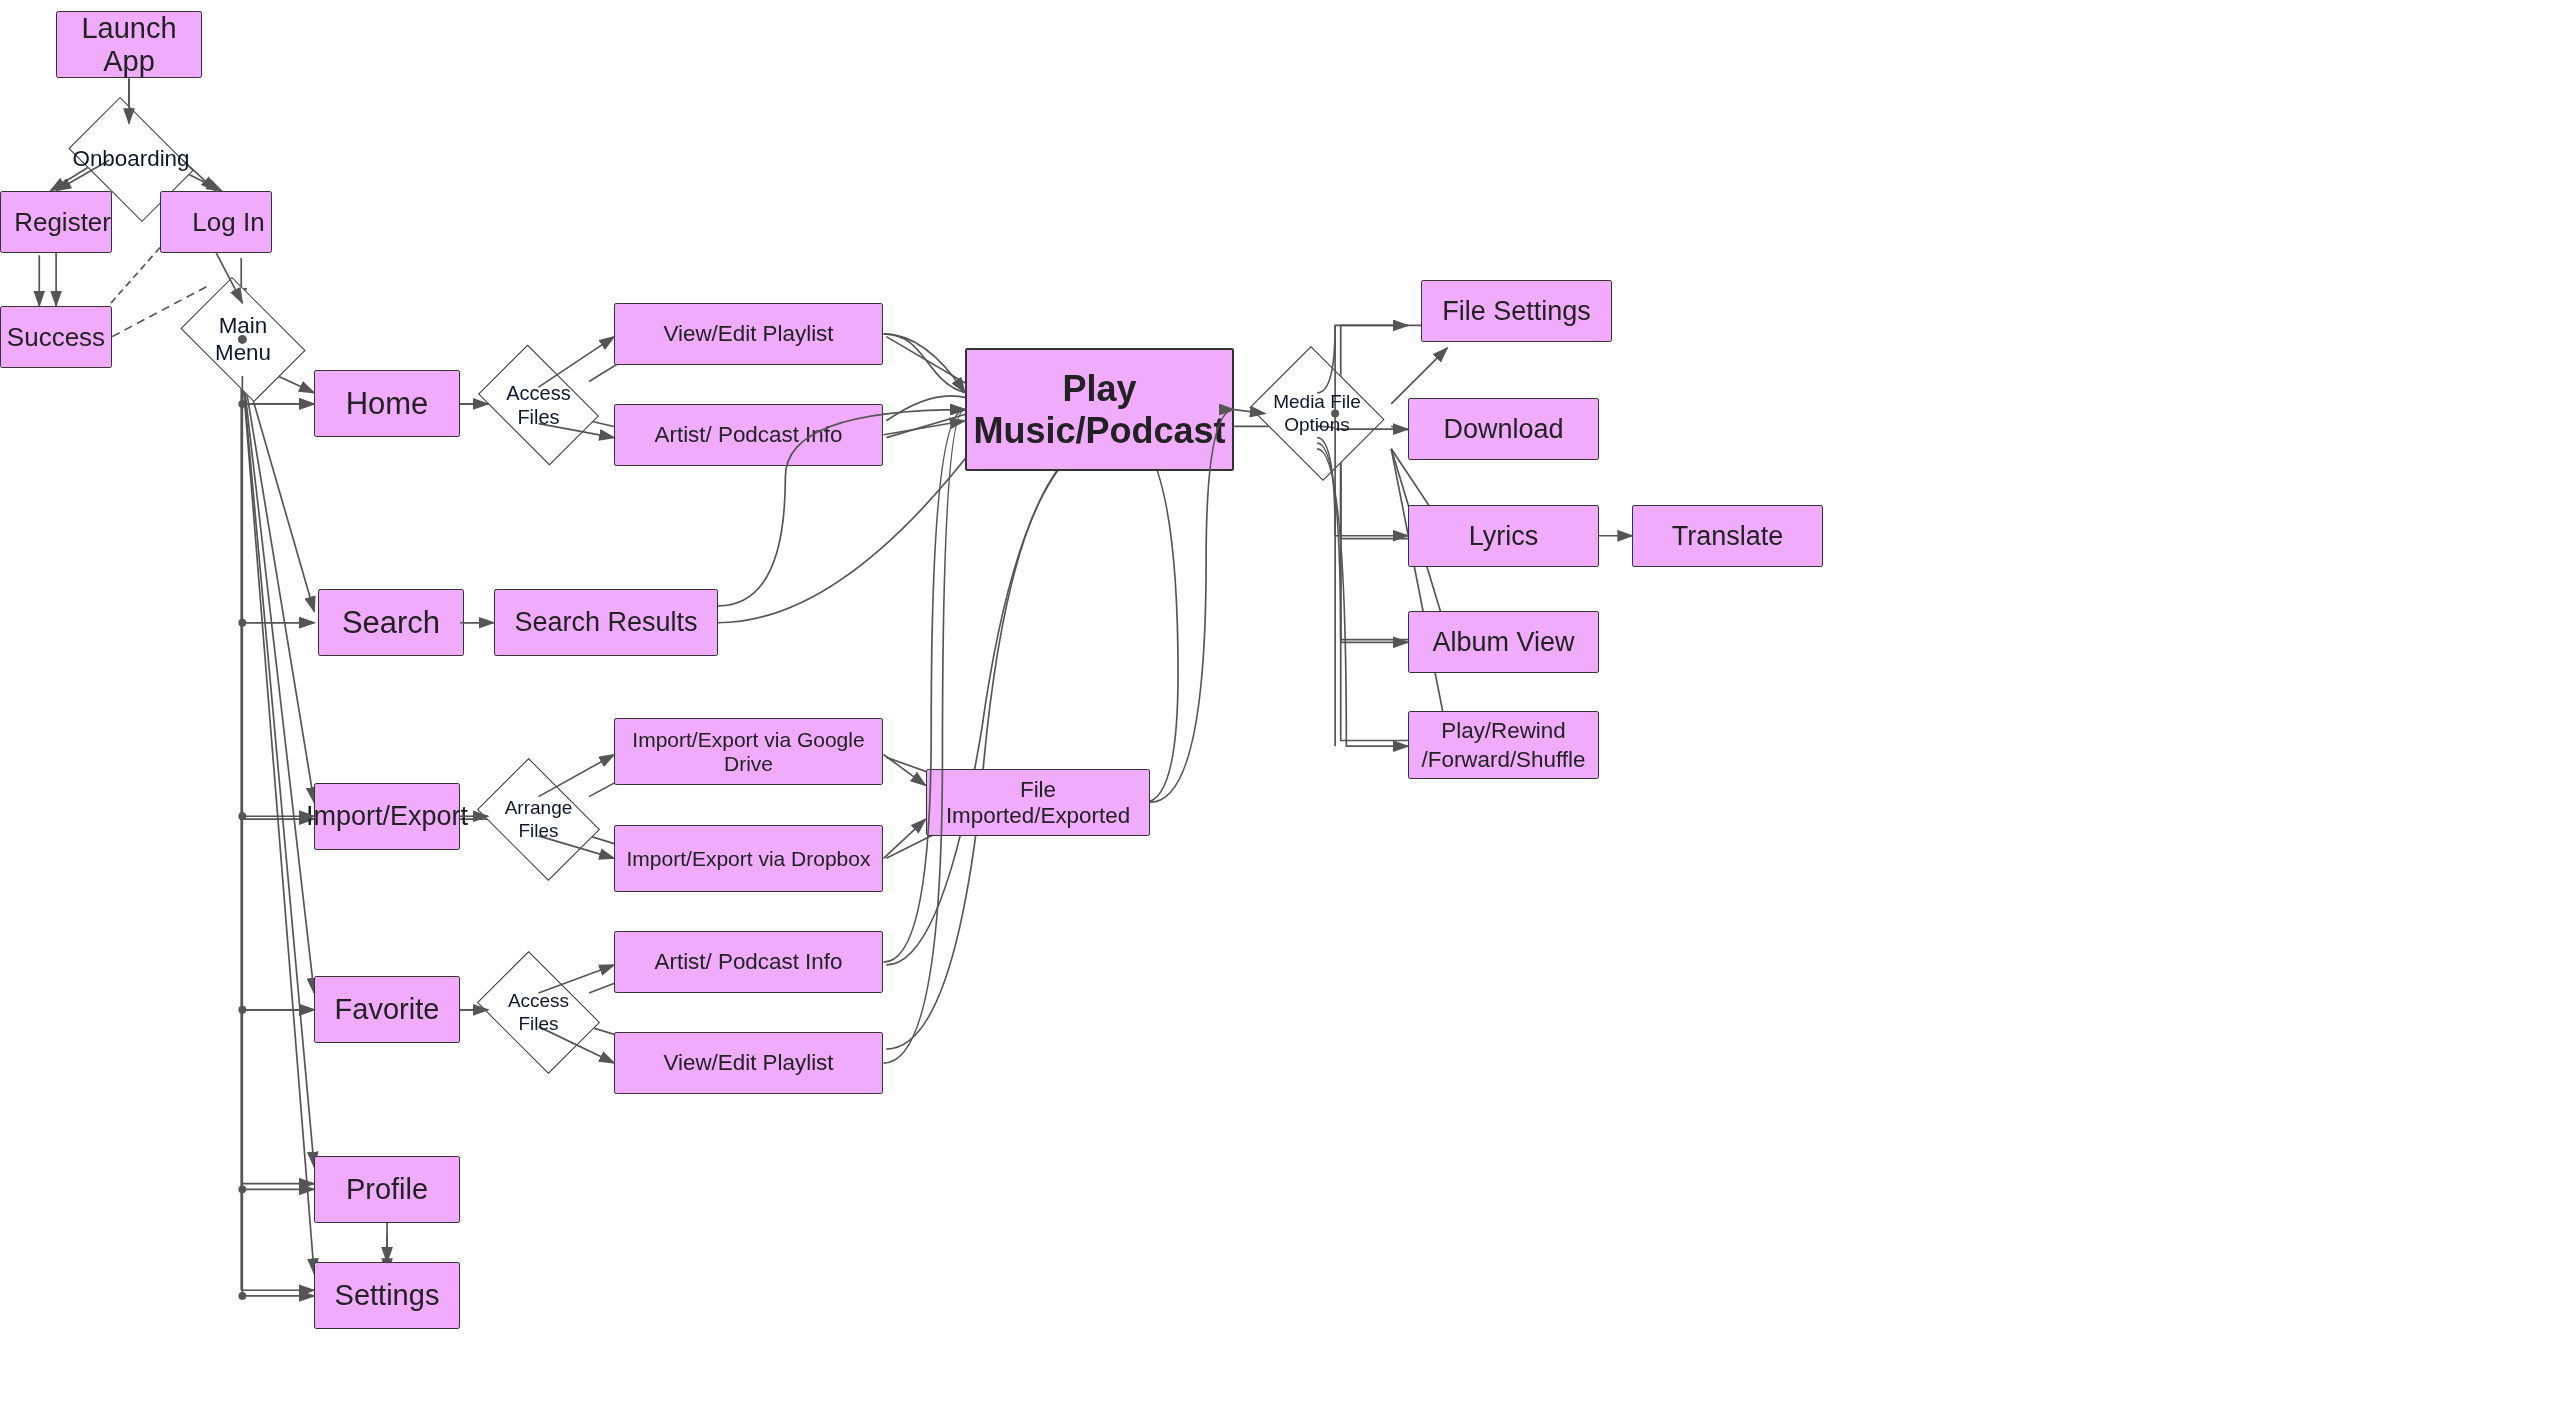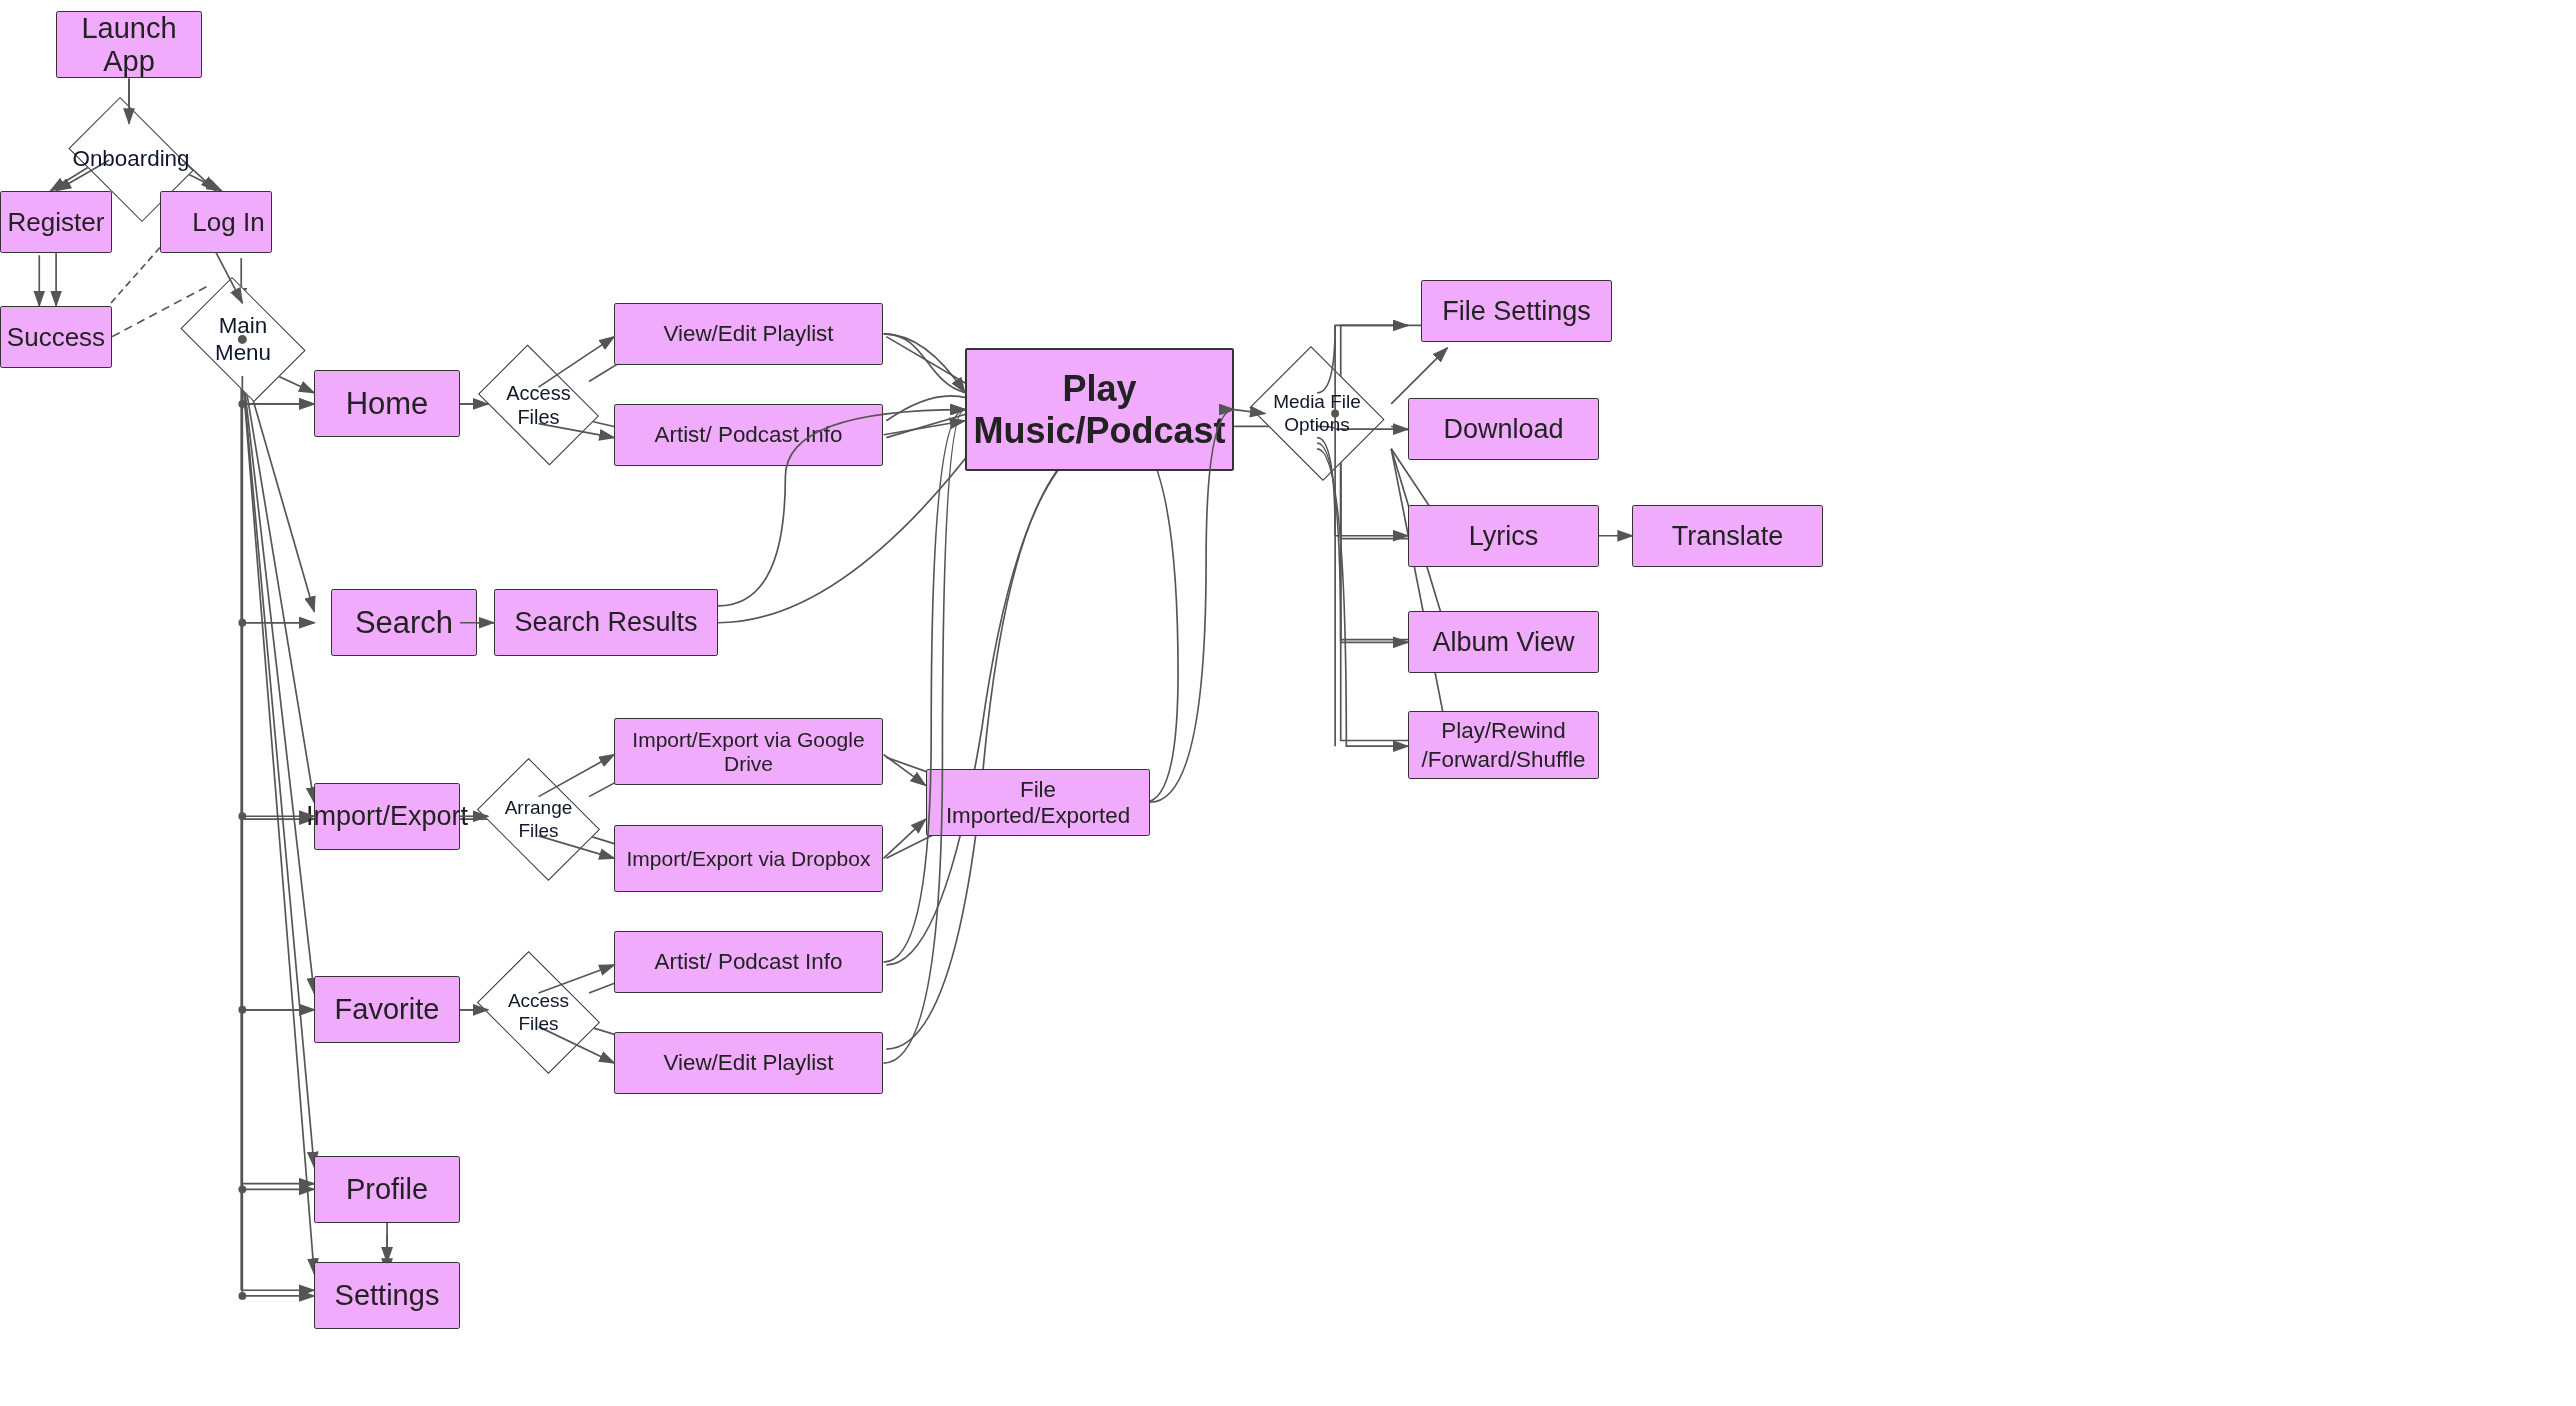--- a/index.html
+++ b/index.html
@@ -189,21 +189,21 @@
 
   <div class="node-rect" style="left:56px; top:11.2px; width:146px; height:67px; font-size:29px;">
     <span>Launch App</span>
   </div>
 
   <div class="node-diamond" style="left:79px; top:123px; width:104px; height:73px;">
     <div class="diamond-inner"></div>
     <span class="diamond-label">Onboarding</span>
   </div>
 
-  <div class="node-rect" style="left:0px; top:191px; width:112px; height:62px; font-size:26px;">
+  <div class="node-rect" style="left:0px; top:191px; width:112px; height:62px; font-size:26px;justify-content:flex-end;">
     <span>Register</span>
   </div>
 
   <div class="node-rect" style="left:160px; top:191px; width:112px; height:62px; font-size:26px;padding-left:25px;">
     <span>Log In</span>
   </div>
 
   <div class="node-rect" style="left:0px; top:306px; width:112px; height:62px; font-size:26px;">
     <span>Success</span>
   </div>
@@ -256,21 +256,21 @@
   </div>
 
   <div class="node-rect" style="left:1408px; top:611px; width:191px; height:62px; font-size:27px;">
     <span>Album View</span>
   </div>
 
   <div class="node-rect" style="left:1408px; top:711px; width:191px; height:68px; font-size:22.4px; text-align:center; line-height:1.3;">
     <span>Play/Rewind /Forward/Shuffle</span>
   </div>
 
-  <div class="node-rect" style="left:331px; top:589px; width:146px; height:67px; font-size:31px;">
+  <div class="node-rect" style="left:318px; top:589px; width:146px; height:67px; font-size:31px;">
     <span>Search</span>
   </div>
 
   <div class="node-rect" style="left:494px; top:589px; width:224px; height:67px; font-size:27px;">
     <span>Search Results</span>
   </div>
 
   <div class="node-rect" style="left:314px; top:783px; width:146px; height:67px; font-size:27px;">
     <span>Import/Export</span>
   </div>

